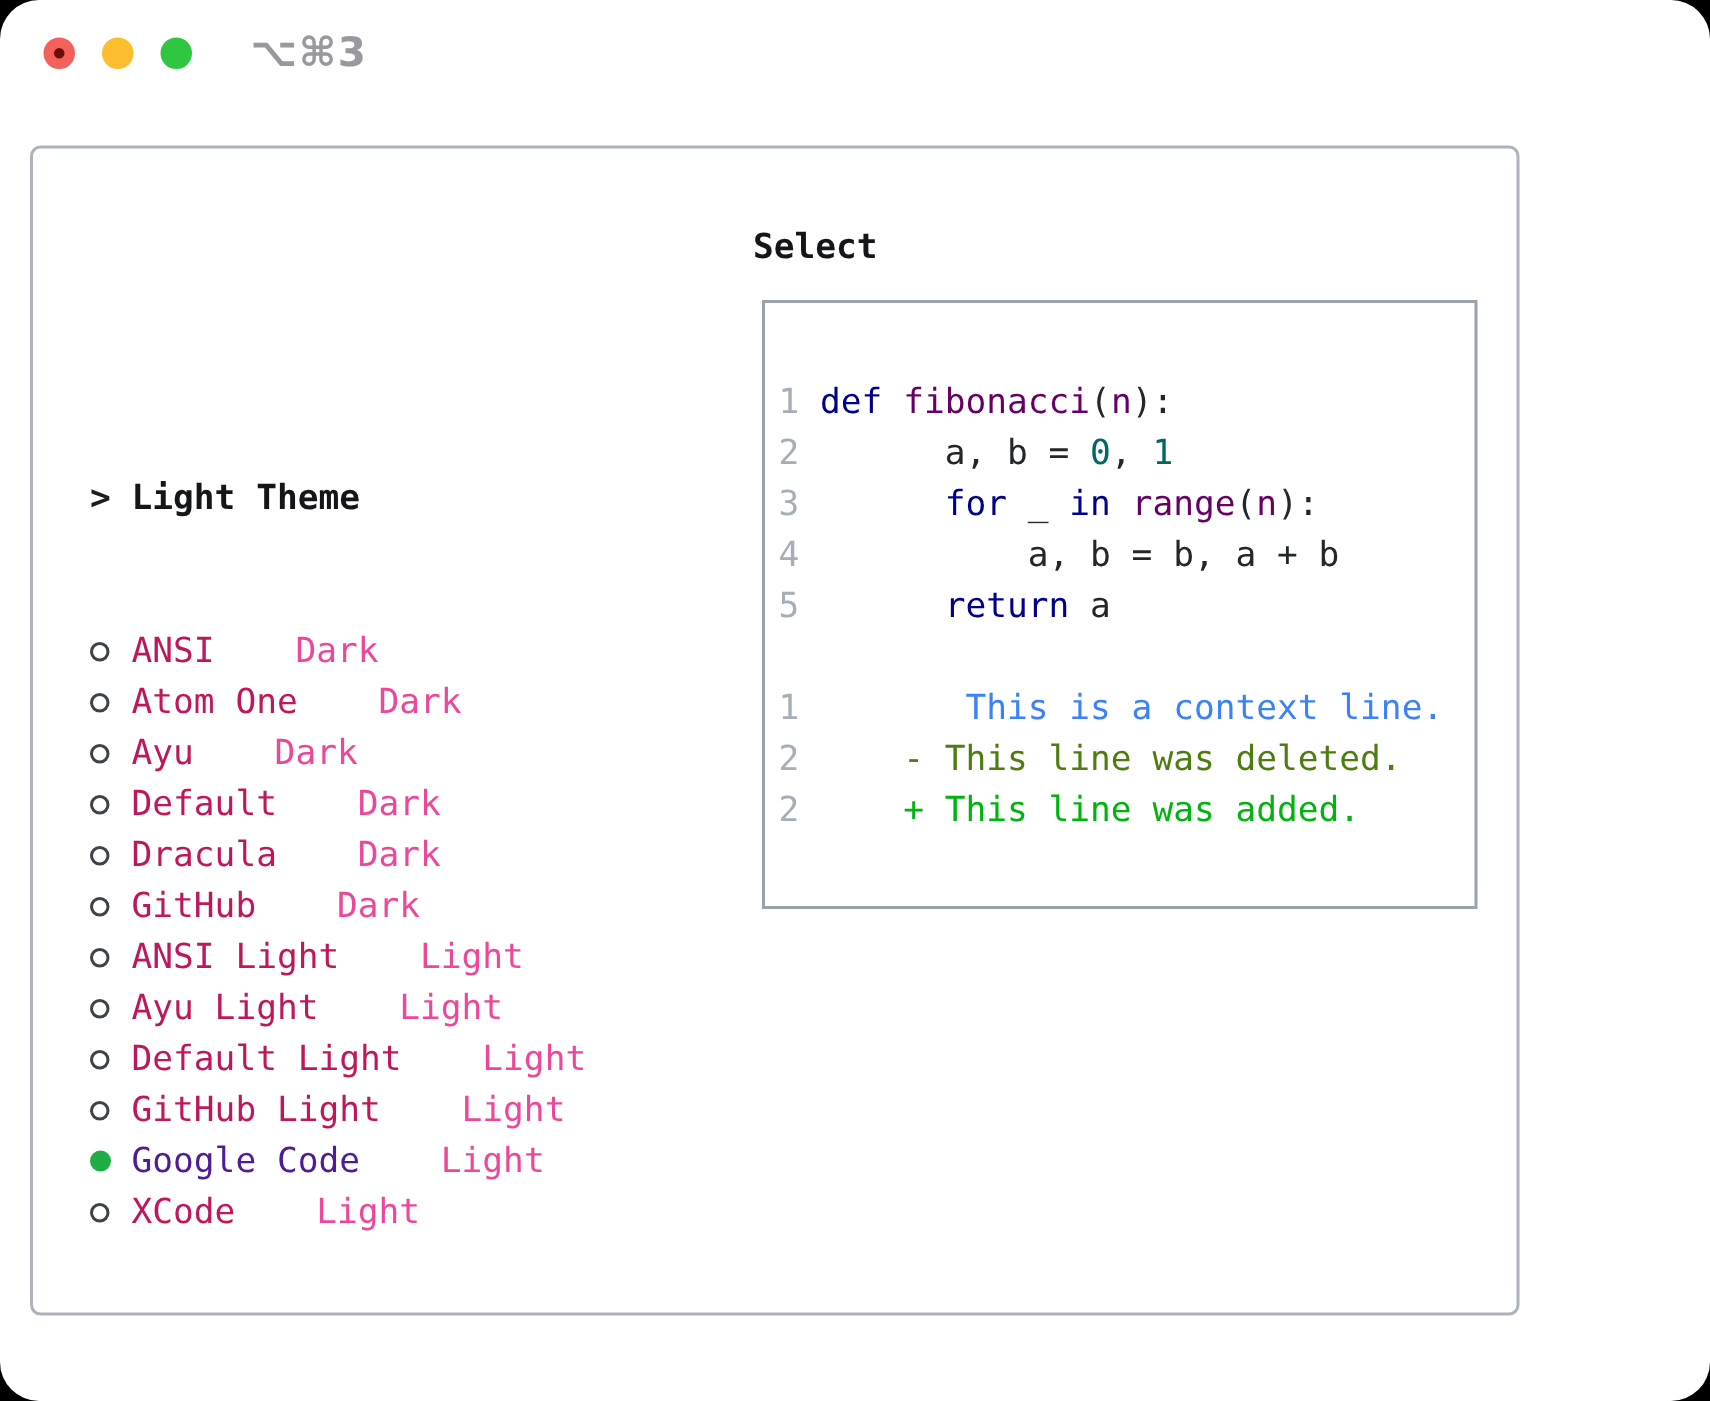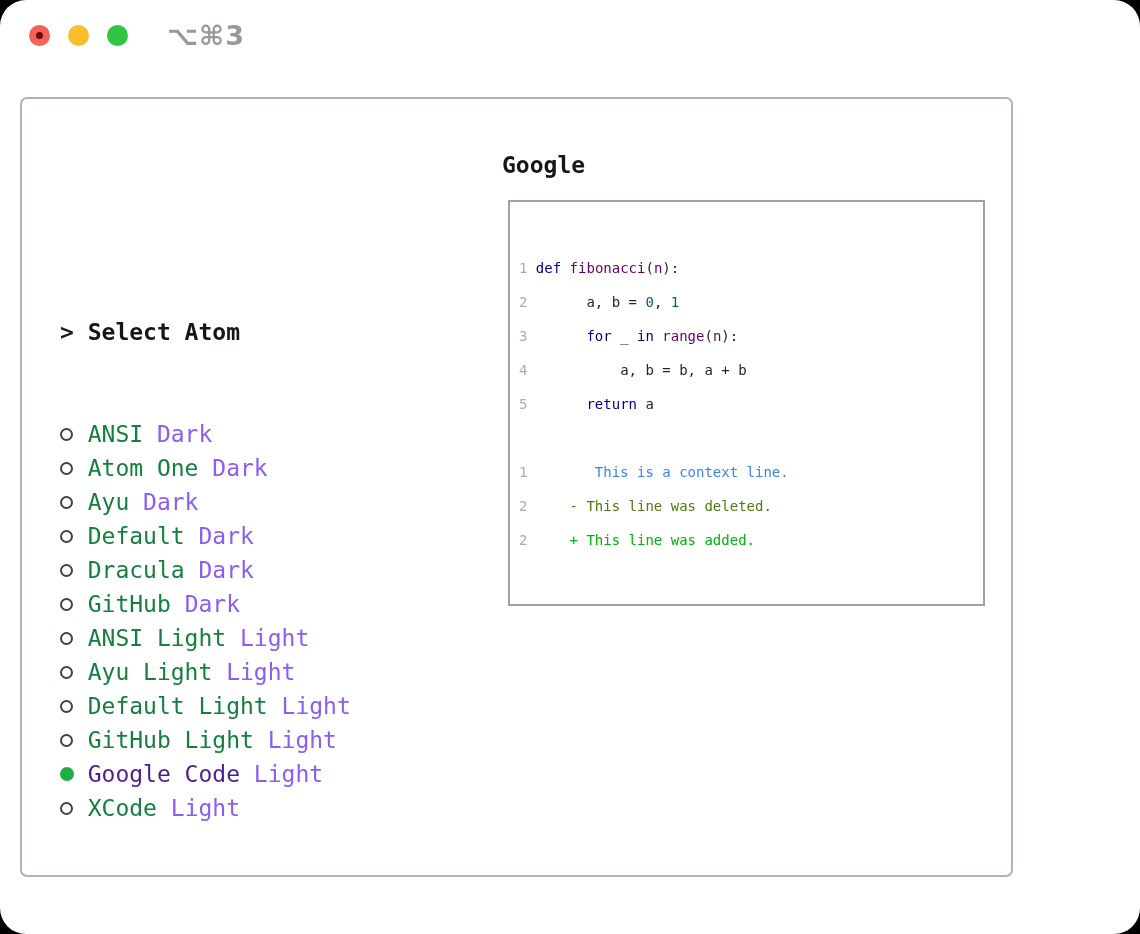--- a/index.html
+++ b/index.html
@@ -39,35 +39,35 @@
     font-size:23px;line-height:34px;color:#24272a;
     white-space:pre;
   }
   .row{display:flex;align-items:center;height:34px;}
   .blank-row{height:34px;}
   .bullet{display:inline-flex;align-items:center;width:27.7px;flex:0 0 27.7px;}
   .ring{width:13px;height:13px;border-radius:50%;border:2px solid #3e434a;box-sizing:border-box;}
   .ring.sel{background:#1fae44;border:none;width:14px;height:14px;}
   .cursor{font-weight:bold;color:#1b1d20;}
   .hdr{font-weight:bold;color:#141619;}
-  .t-name{color:#15803d;}
+  .t-name{color:#be185d;}
   .t-name.sel{color:#4c1d95;}
-  .t-variant{color:#8b5cf6;}
+  .t-variant{color:#ec4899;margin-left:40px;}
   
   .preview-label{
     position:absolute;left:502px;top:148px;height:34px;line-height:34px;
     font-size:23px;font-weight:bold;color:#141619;
   }
   .preview-box{
     position:absolute;left:508px;top:200px;width:473px;height:402px;
     border:2px solid #9aa2ab;background:#fff;
   }
   .code{
     position:absolute;left:519px;top:251px;
-    font-size:14px;line-height:34px;white-space:pre;color:#24272a;
+    font-size:23px;line-height:34px;white-space:pre;color:#24272a;
   }
   .code .line{height:34px;}
   .tk-ln{color:#a6aeb8;}
   .tk-kw{color:#000088;}
   .tk-fn{color:#660066;}
   .tk-num{color:#006666;}
   .tk-pl{color:#24272a;}
   .tk-ctx{color:#3b82f6;}
   .tk-del{color:#4d7c0f;}
   .tk-add{color:#00b30e;text-align:right;}
@@ -84,29 +84,29 @@
     <span class="tl tl-yellow"></span>
     <span class="tl tl-green"></span>
     <span class="win-title">⌥⌘3</span>
   </div>
 
   <div class="window">
 
     <div class="left-col">
       <div class="row">
         <span class="bullet cursor">&gt;</span>
-        <span class="hdr">Select Atom</span>
+        <span class="hdr">Light Theme</span>
       </div>
       <div id="theme-list"><div class="row"><span class="bullet"><span class="ring"></span></span><span class="t-name">ANSI</span><span class="t-variant"> Dark</span></div><div class="row"><span class="bullet"><span class="ring"></span></span><span class="t-name">Atom One</span><span class="t-variant"> Dark</span></div><div class="row"><span class="bullet"><span class="ring"></span></span><span class="t-name">Ayu</span><span class="t-variant"> Dark</span></div><div class="row"><span class="bullet"><span class="ring"></span></span><span class="t-name">Default</span><span class="t-variant"> Dark</span></div><div class="row"><span class="bullet"><span class="ring"></span></span><span class="t-name">Dracula</span><span class="t-variant"> Dark</span></div><div class="row"><span class="bullet"><span class="ring"></span></span><span class="t-name">GitHub</span><span class="t-variant"> Dark</span></div><div class="row"><span class="bullet"><span class="ring"></span></span><span class="t-name">ANSI Light</span><span class="t-variant"> Light</span></div><div class="row"><span class="bullet"><span class="ring"></span></span><span class="t-name">Ayu Light</span><span class="t-variant"> Light</span></div><div class="row"><span class="bullet"><span class="ring"></span></span><span class="t-name">Default Light</span><span class="t-variant"> Light</span></div><div class="row"><span class="bullet"><span class="ring"></span></span><span class="t-name">GitHub Light</span><span class="t-variant"> Light</span></div><div class="row"><span class="bullet"><span class="ring sel"></span></span><span class="t-name sel">Google Code</span><span class="t-variant"> Light</span></div><div class="row"><span class="bullet"><span class="ring"></span></span><span class="t-name">XCode</span><span class="t-variant"> Light</span></div></div>
       <div class="blank-row"></div>
       
       
       
       
       
     </div>
   </div>
 
-  <div class="preview-label">Google</div>
+  <div class="preview-label">Select</div>
   <div class="preview-box"></div>
   <div class="code" id="code"><div class="line"><span class="tk-ln">1 </span><span class="tk-kw">def</span><span class="tk-pl"> </span><span class="tk-fn">fibonacci</span><span class="tk-pl">(</span><span class="tk-fn">n</span><span class="tk-pl">):</span></div><div class="line"><span class="tk-ln">2 </span><span class="tk-pl">      a, b = </span><span class="tk-num">0</span><span class="tk-pl">, </span><span class="tk-num">1</span></div><div class="line"><span class="tk-ln">3 </span><span class="tk-pl">      </span><span class="tk-kw">for</span><span class="tk-pl"> _ </span><span class="tk-kw">in</span><span class="tk-pl"> </span><span class="tk-fn">range</span><span class="tk-pl">(</span><span class="tk-fn">n</span><span class="tk-pl">):</span></div><div class="line"><span class="tk-ln">4 </span><span class="tk-pl">          a, b = b, a + b</span></div><div class="line"><span class="tk-ln">5 </span><span class="tk-pl">      </span><span class="tk-kw">return</span><span class="tk-pl"> a</span></div><div class="line"></div><div class="line"><span class="tk-ln">1 </span><span class="tk-ctx">       This is a context line.</span></div><div class="line"><span class="tk-ln">2 </span><span class="tk-del">    - This line was deleted.</span></div><div class="line"><span class="tk-ln">2 </span><span class="tk-add">    + This line was added.</span></div></div>
 
 </div>
 
 </body></html>

